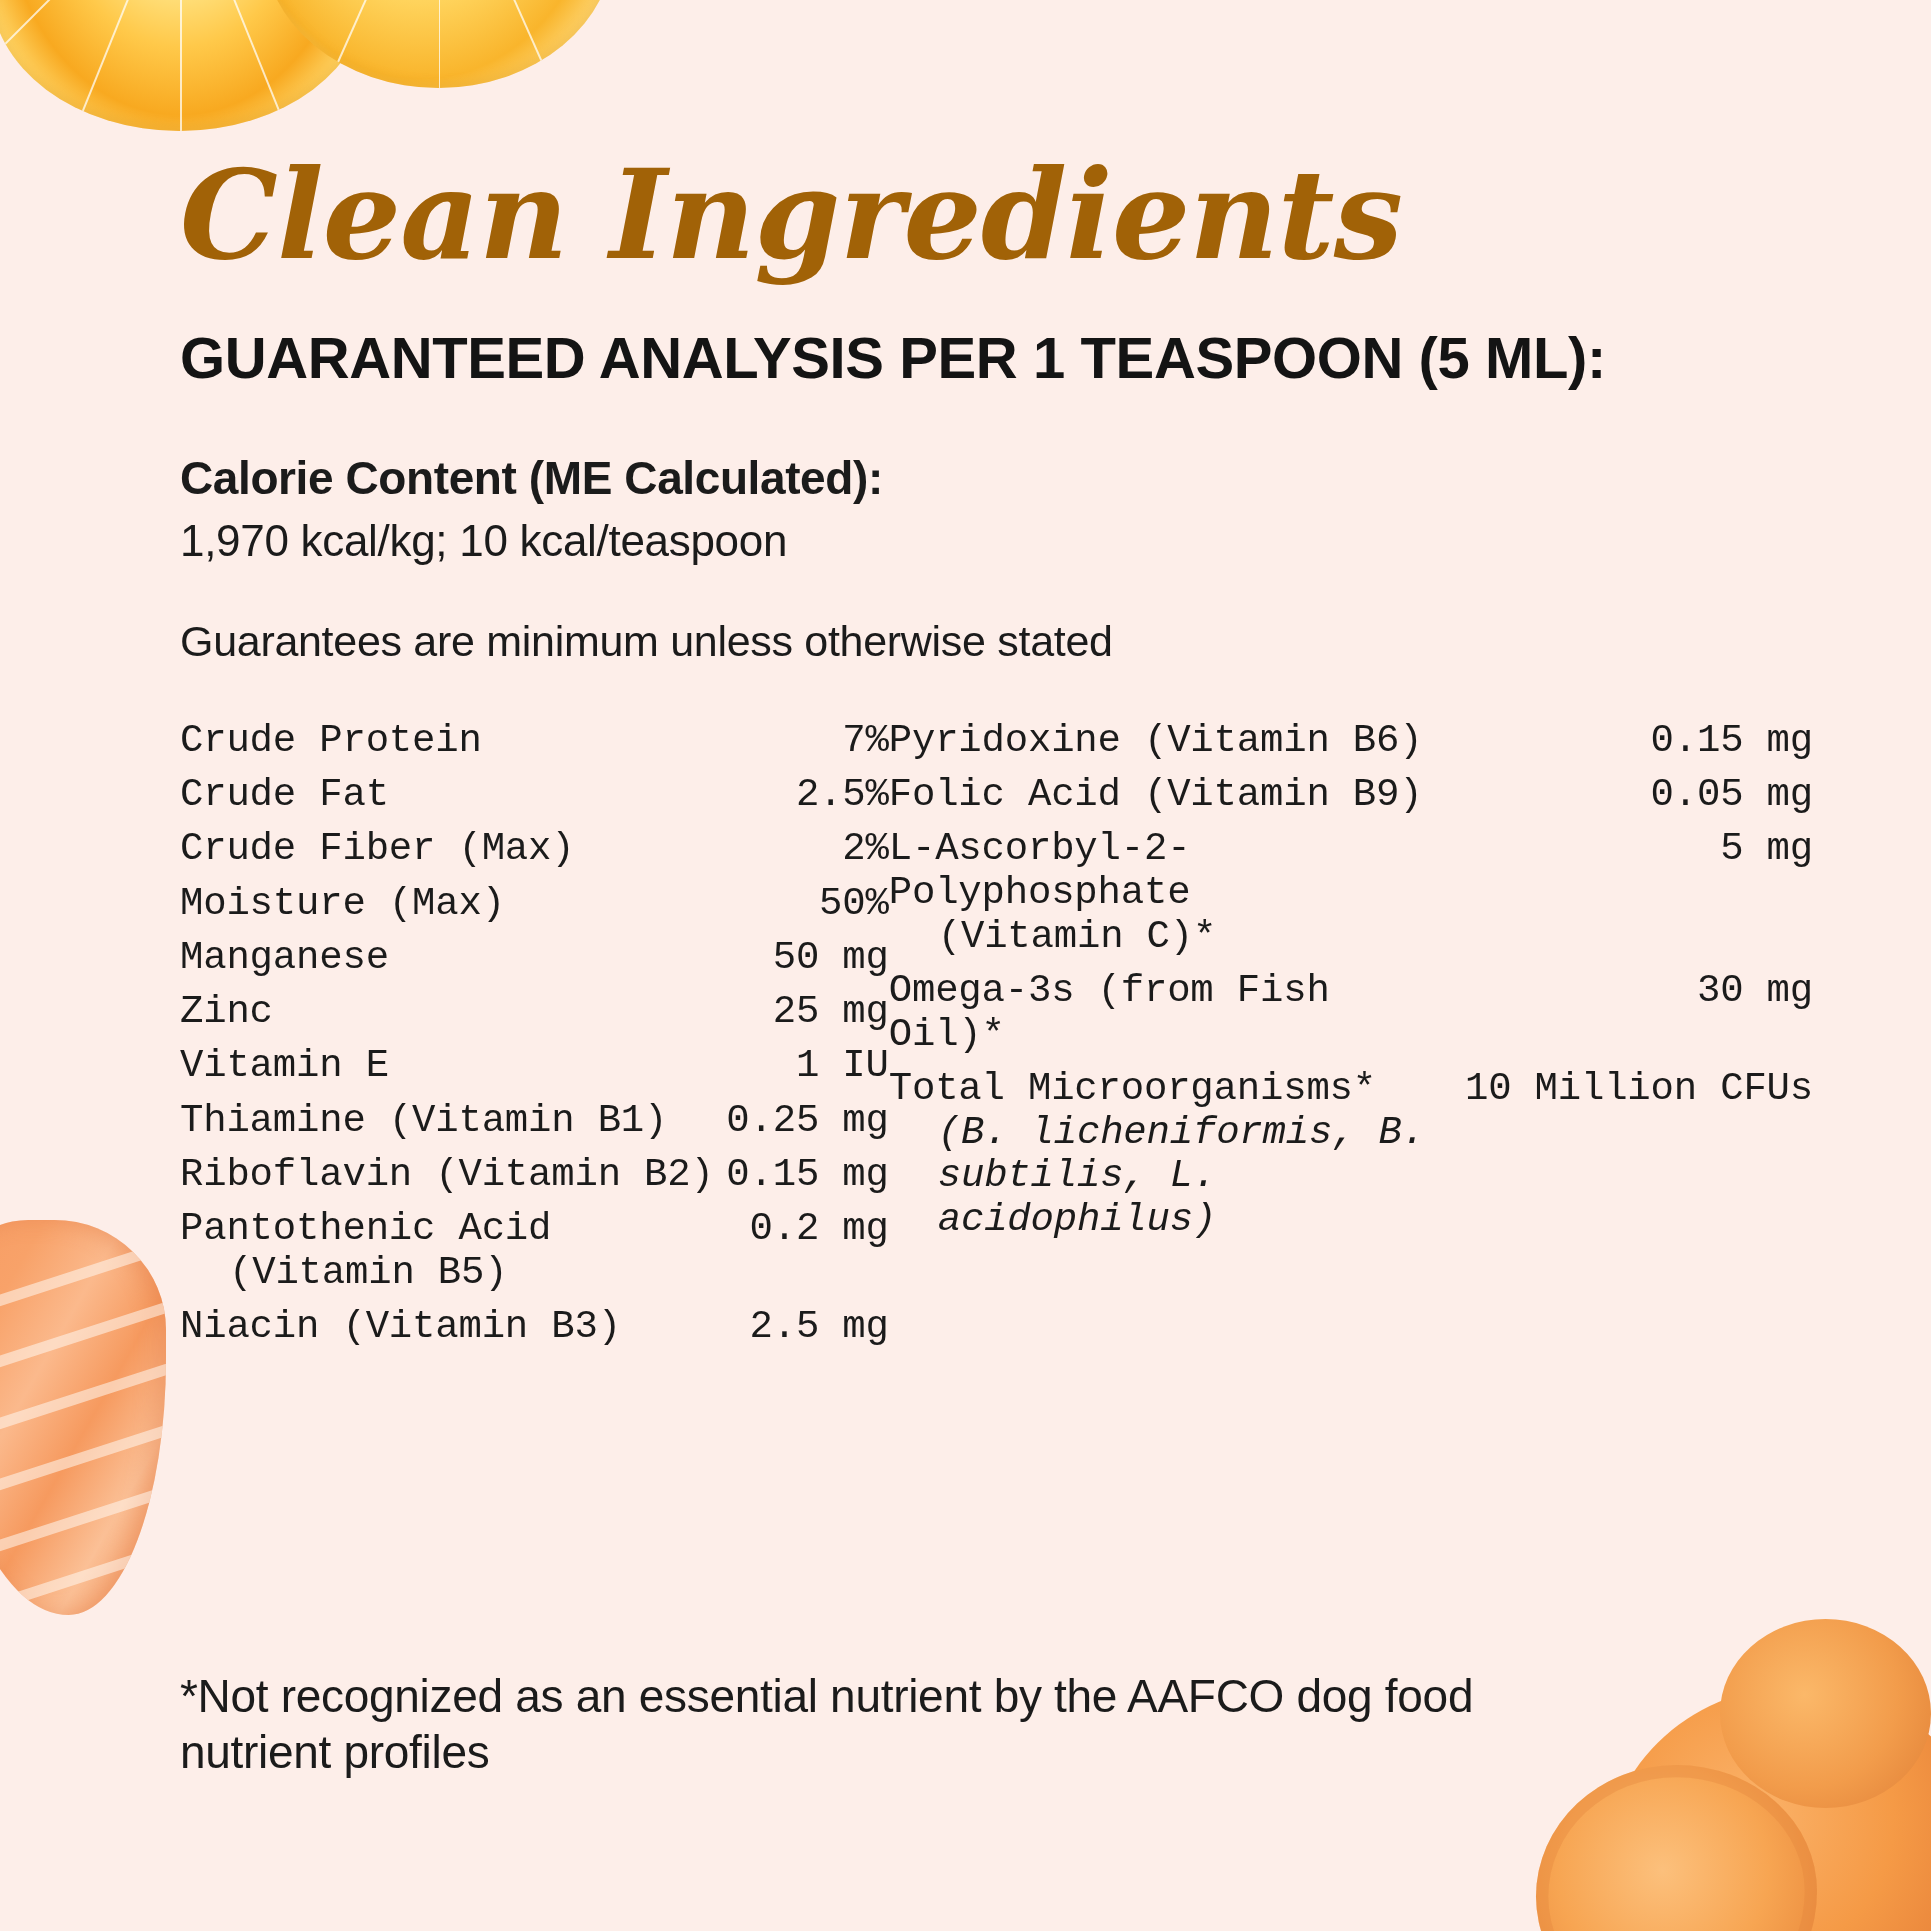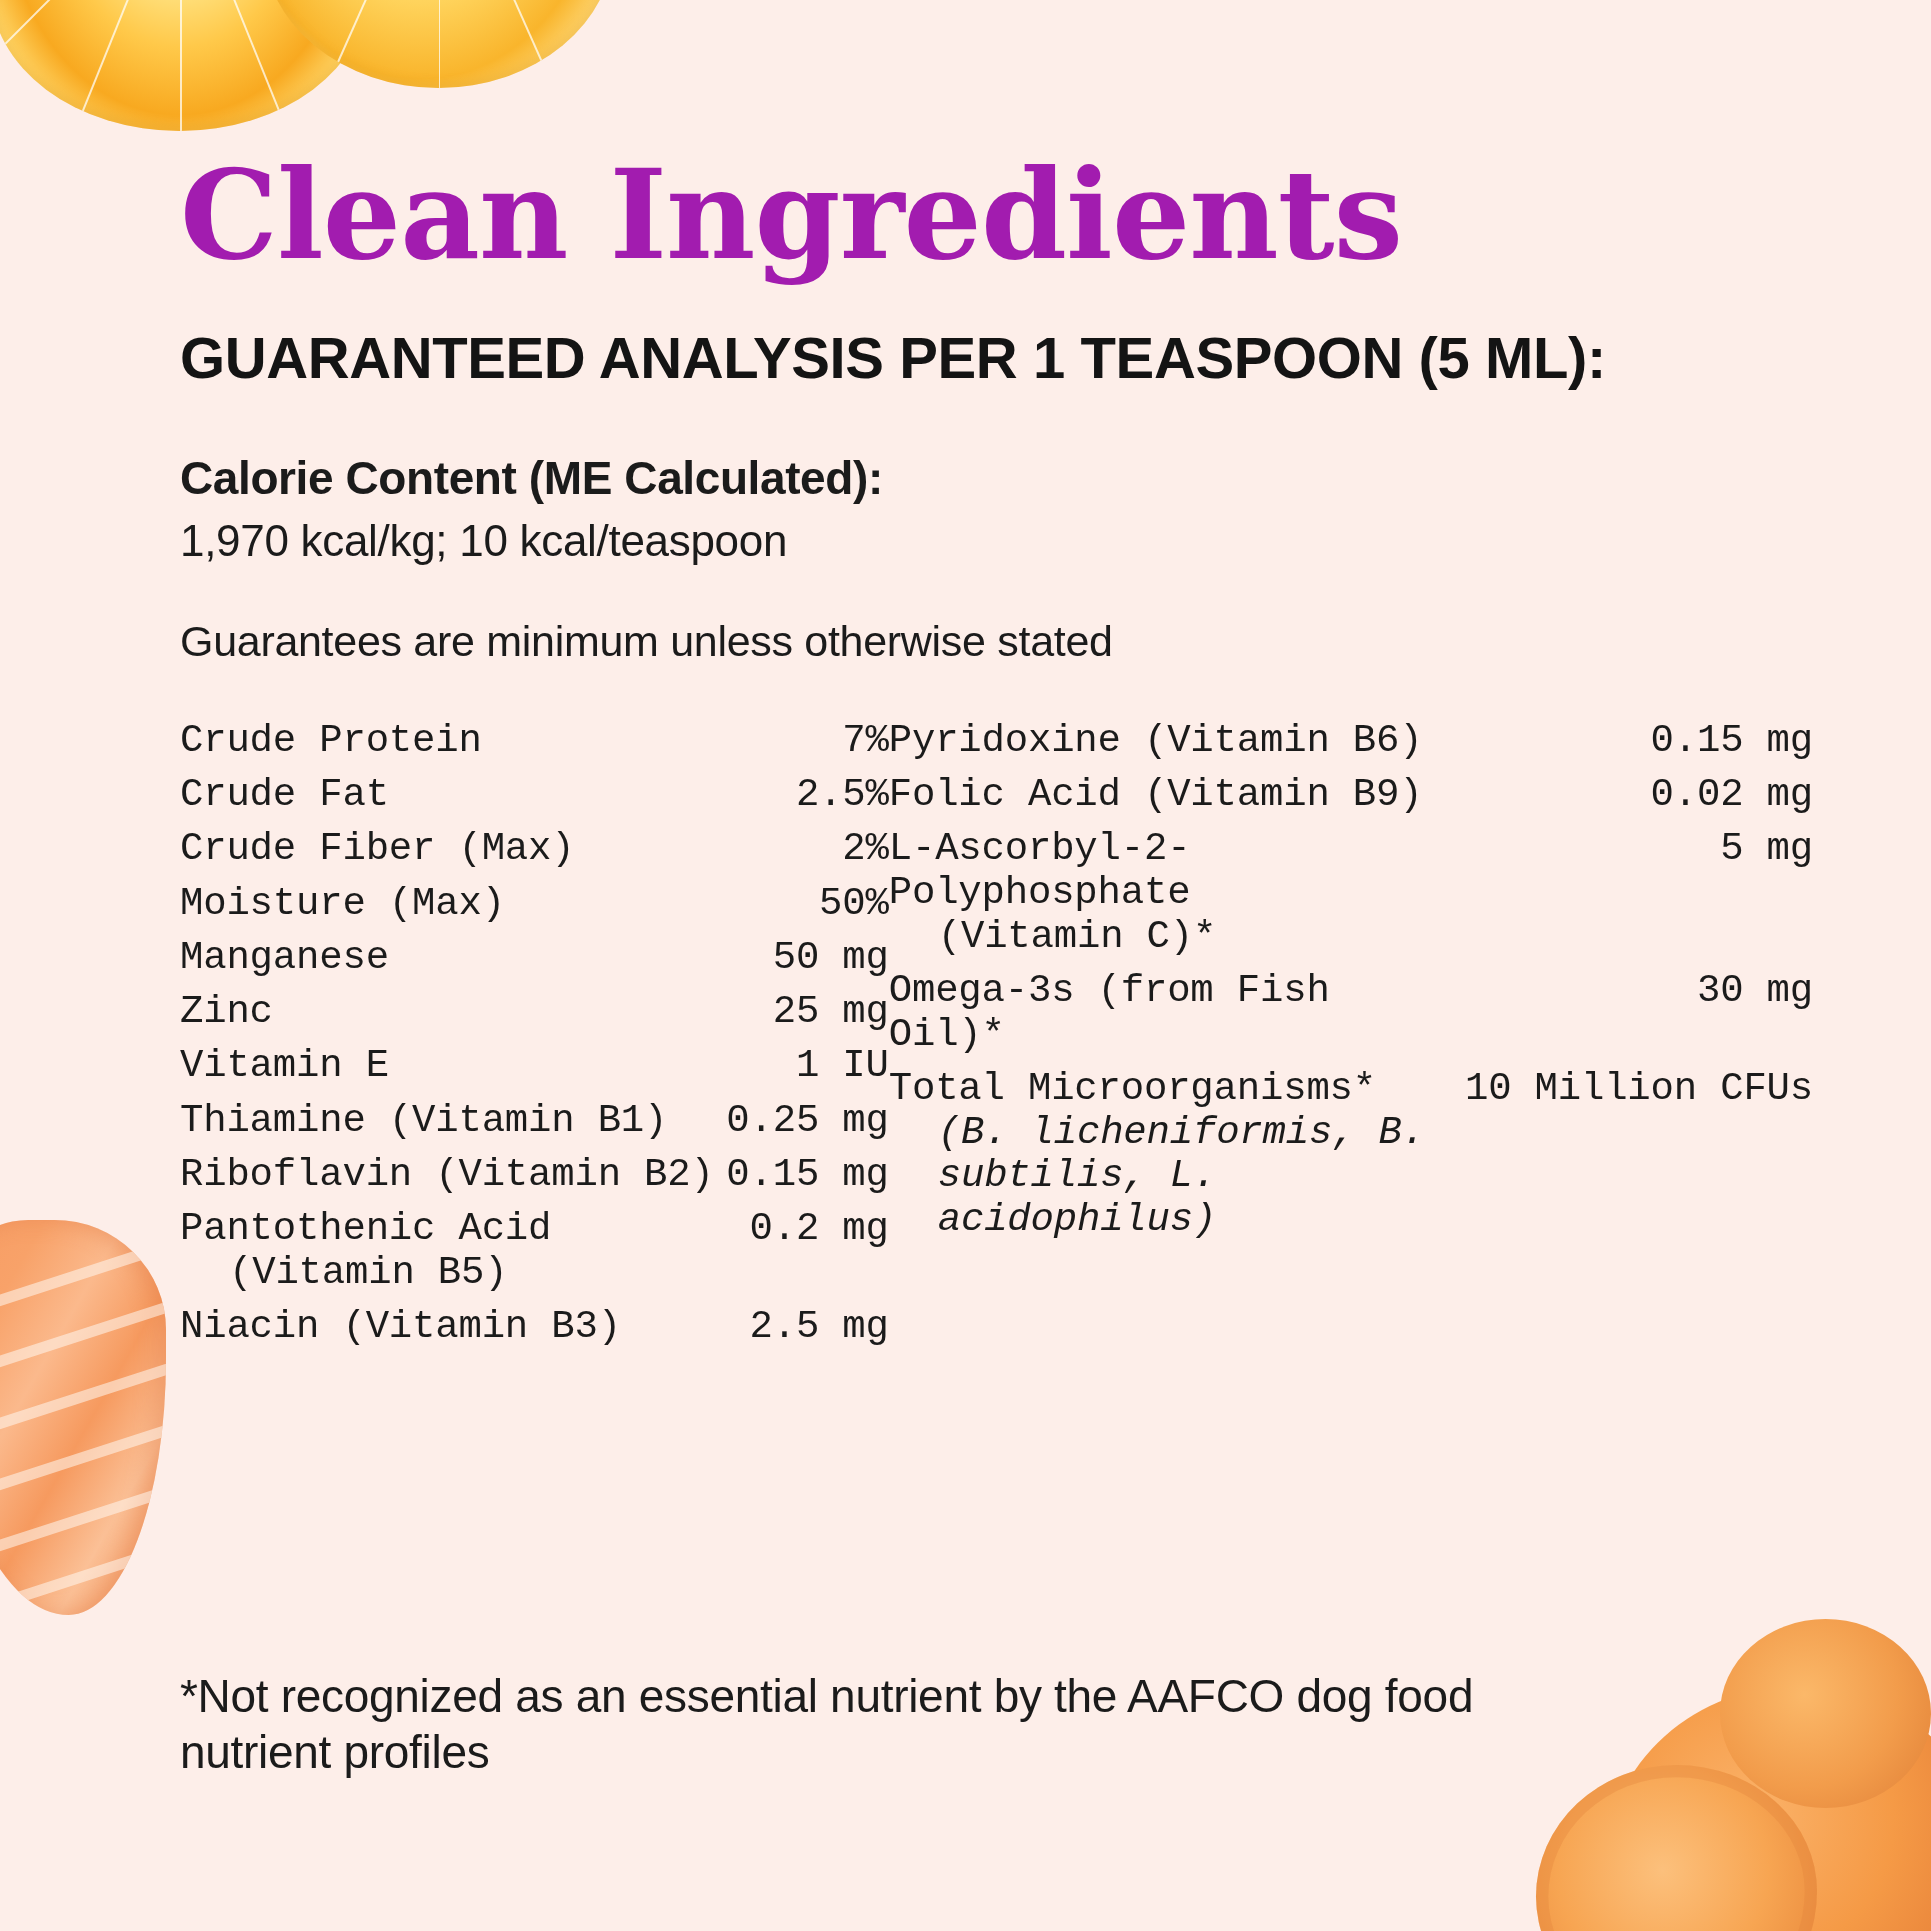--- a/index.html
+++ b/index.html
@@ -89,23 +89,24 @@
     position: relative;
     z-index: 5;
     padding: 154px 0 0 180px;
     width: 1633px;
   }
   .title {
     font-family: "DejaVu Serif", serif;
     font-weight: 700;
     font-size: 123px;
     line-height: 1.0;
-    color: #a21caf;
+    color: #a16207;
     letter-spacing: -0.9px;
     margin: 0 0 47px 0;
+    font-style: italic;
   }
   .subtitle {
     font-weight: 700;
     font-size: 58px;
     letter-spacing: -0.4px;
     margin: 0 0 60px 0;
     color: #141414;
   }
   .calorie-head {
     font-weight: 700;
@@ -257,21 +258,21 @@
     </div>
     <div class="col col-right">
       <table class="nutri">
         <tbody id="right-body">
             <tr>
               <td class="name"><span>Pyridoxine (Vitamin B6)</span></td>
               <td class="val">0.15 mg</td>
             </tr>
             <tr>
               <td class="name"><span>Folic Acid (Vitamin B9)</span></td>
-              <td class="val">0.02 mg</td>
+              <td class="val">0.05 mg</td>
             </tr>
             <tr>
               <td class="name"><span>L-Ascorbyl-2-Polyphosphate</span><span class="cont">(Vitamin C)*</span></td>
               <td class="val">5 mg</td>
             </tr>
             <tr>
               <td class="name"><span>Omega-3s (from Fish Oil)*</span></td>
               <td class="val">30 mg</td>
             </tr>
             <tr>

